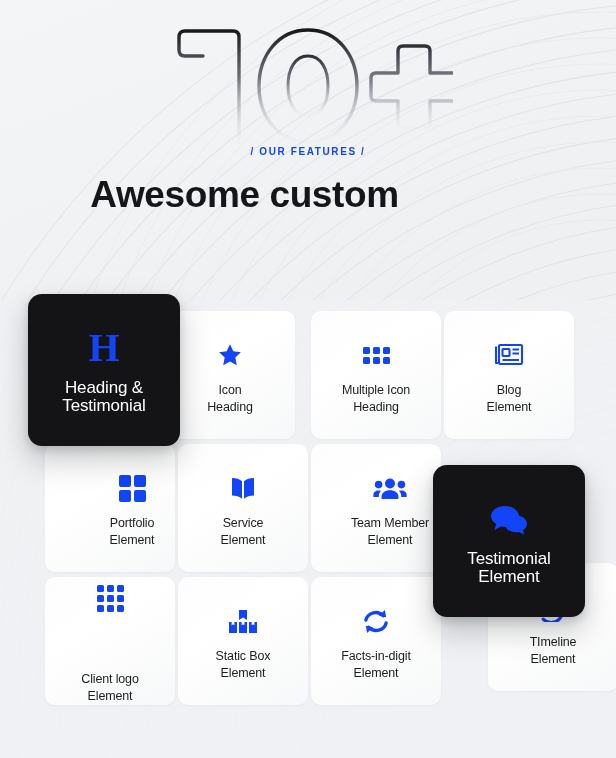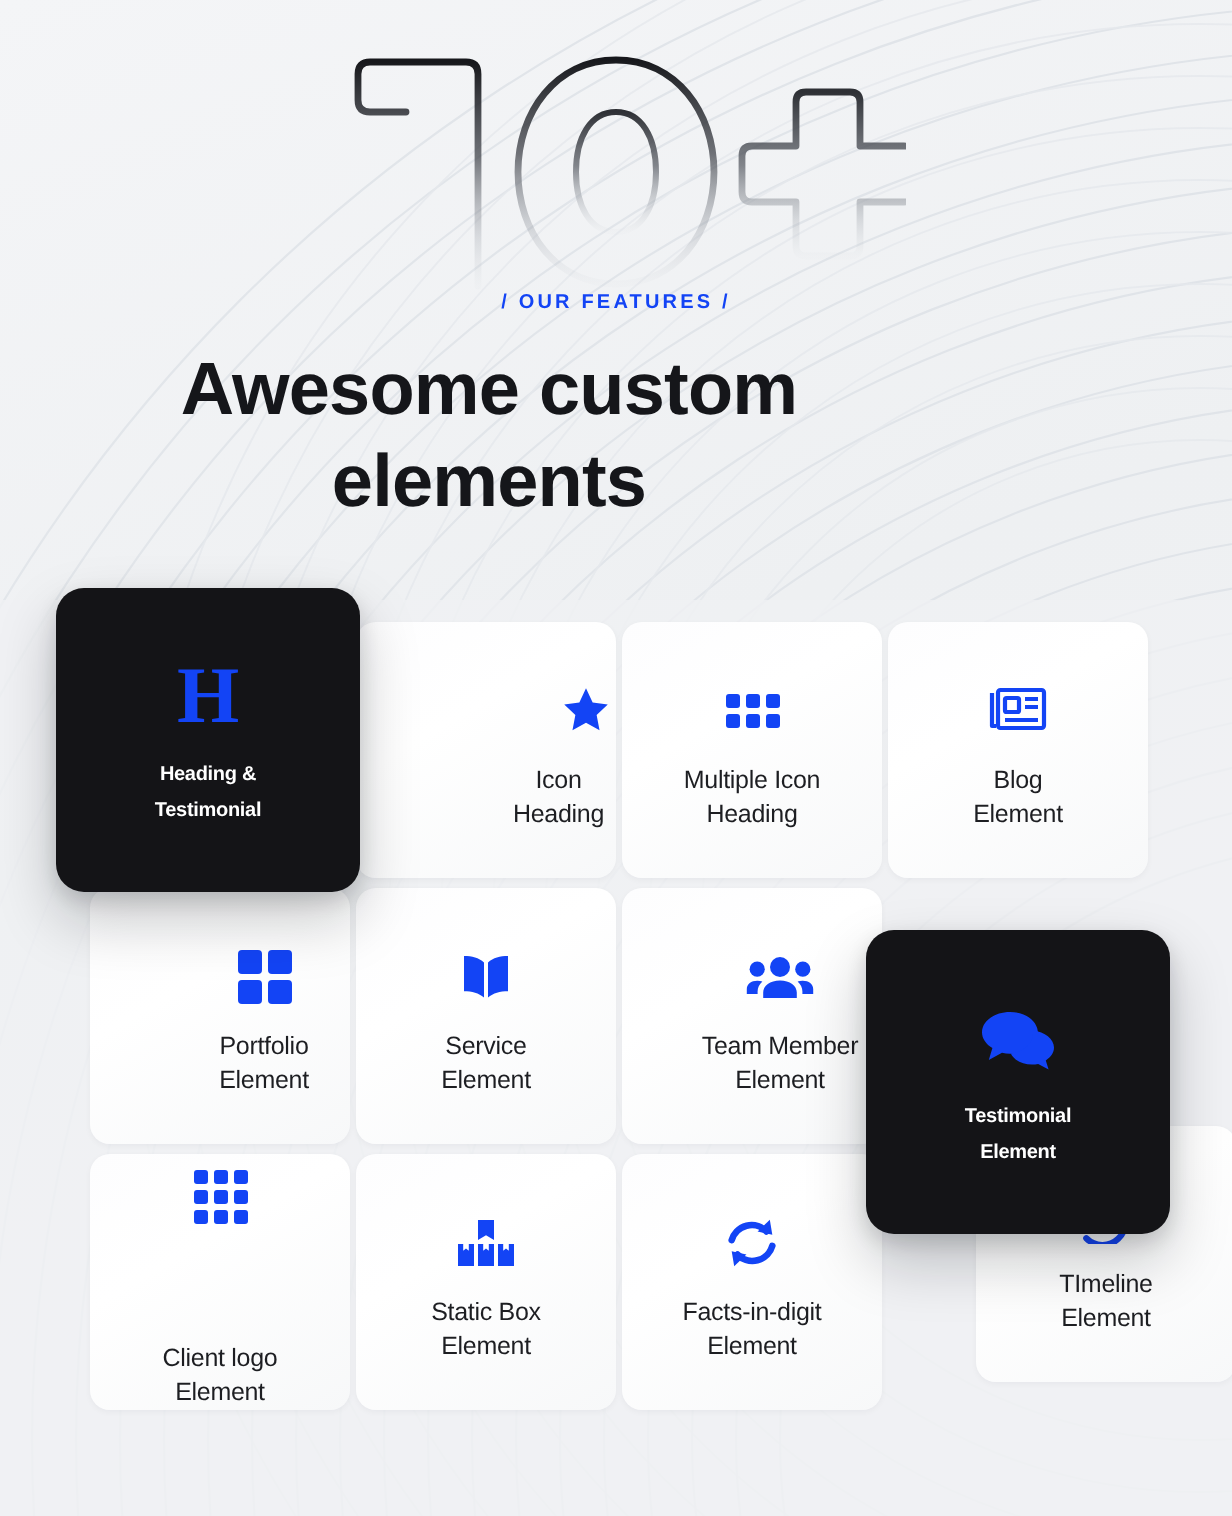--- a/index.html
+++ b/index.html
@@ -113,22 +113,22 @@
   .card.active {
     width: 152px;
     height: 152px;
     border-radius: 14px;
     background: #141417;
     box-shadow: 0 14px 30px rgba(10,12,20,0.22), 0 4px 10px rgba(10,12,20,0.14);
     z-index: 5;
   }
   .card.active .label {
     color: #ffffff;
-    font-weight: bold;
-    font-size: 10px;
+    font-weight: normal;
+    font-size: 17px;
     line-height: 18px;
   }
   .card.active .icon { height: 46px; margin-bottom: 8px; }
 
   
   .h-glyph {
     font-family: "Liberation Serif", serif;
     font-weight: bold;
     font-size: 40px;
     line-height: 40px;
@@ -235,37 +235,36 @@
       <path d="M235 33 Q235 28 240 28 H262 Q267 28 267 33 V55 H289 Q294 55 294 60
                V78 Q294 83 289 83 H267 V105 Q267 110 262 110 H240 Q235 110 235 105
                V83 H213 Q208 83 208 78 V60 Q208 55 213 55 H235 Z" fill="none" stroke="url(#numFade2)" stroke-width="3.4" stroke-linejoin="round"></path>
     </svg>
   </div>
 
   <div class="eyebrow">/ OUR FEATURES /</div>
 
   <div class="headline">
     <div>Awesome custom</div>
-    <div>elements</div>
   </div>
 </div>
 
 <div class="grid">
 
   <div class="card active" style="left:-17px; top:-17px;">
     <span class="icon">
       <span class="h-glyph">H</span>
     </span>
     <span class="label">
       <span>Heading &amp;</span><br>
       <span>Testimonial</span>
     </span>
   </div>
 
-  <div class="card" style="left:133px; top:0;align-items:flex-end;">
+  <div class="card" style="left:120px; top:0;">
     <span class="icon">
       <svg width="30" height="29" viewBox="0 0 24 24" fill="#1344f5" aria-hidden="true">
         <path d="M12 2.6l2.75 5.9 6.25.78-4.6 4.4 1.2 6.3L12 16.9 6.4 19.98l1.2-6.3L3 9.28l6.25-.78z"></path>
       </svg>
     </span>
     <span class="label">
       <span>Icon</span><br>
       <span>Heading</span>
     </span>
   </div>

